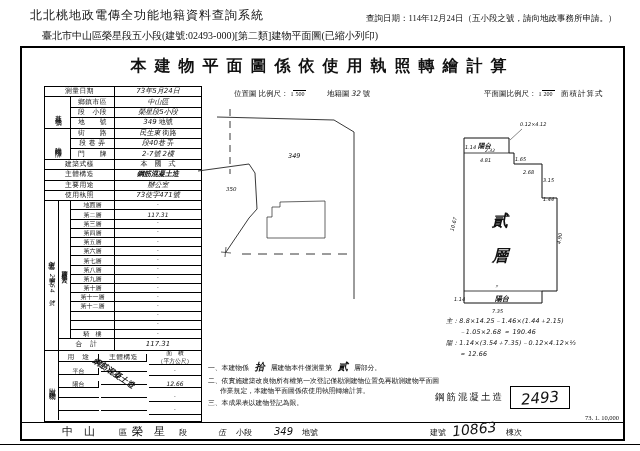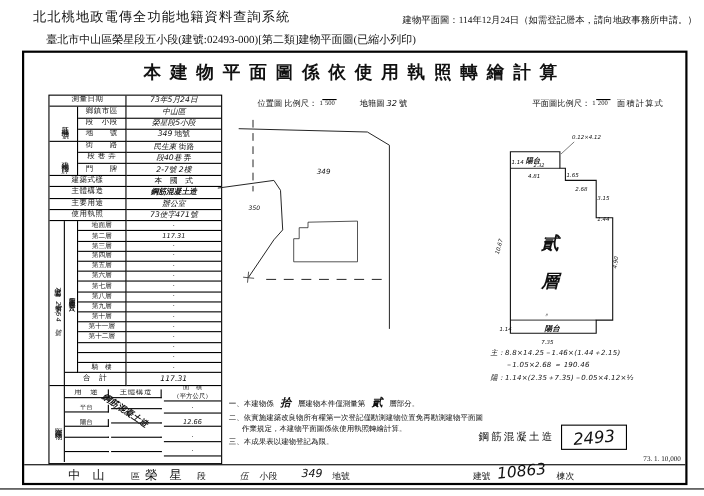--- a/index.html
+++ b/index.html
@@ -67,21 +67,21 @@
   .print-code{right:4px;top:366px;font-size:6.5px;}
   .fitem{top:379px;font-size:8px;}
   .fbig{top:376px;font-size:11px;}
   svg text{font-family:"Liberation Serif", serif;fill:#111;}
   svg .ht{font-family:"DejaVu Sans", sans-serif;font-style:italic;}
 </style>
 </head>
 <body>
 
 <div class="abs sys-title">北北桃地政電傳全功能地籍資料查詢系統</div>
-<div class="abs query-date">建物平面圖：114年12月24日（如需登記謄本，請向地政事務所申請。）</div>
+<div class="abs query-date">查詢日期：114年12月24日（五小段之號，請向地政事務所申請。）</div>
 <div class="abs subtitle">臺北市中山區榮星段五小段(建號:02493-000)[第二類]建物平面圖(已縮小列印)</div>
 
 <div class="abs doc-box">
 
   <div class="abs doc-title">本建物平面圖係依使用執照轉繪計算</div>
 
   <div class="abs scale-band loc-scale">
     <span>位置圖 比例尺：</span><span class="frac"><span class="num">1</span><span class="den">500</span></span>
   </div>
   <div class="abs scale-band cad-no">
@@ -243,21 +243,22 @@
     <text x="78" y="150" font-size="16" font-weight="bold" text-anchor="middle" class="ht">層</text>
     <text x="72" y="177" font-size="5" class="ht">〃</text>
     <text x="80" y="190" font-size="7" font-weight="bold" text-anchor="middle" class="ht">陽台</text>
     <text x="32" y="190" font-size="5" class="ht">1.14</text>
     <text x="70" y="202" font-size="5" class="ht">7.35</text>
   </svg>
 
   <div class="abs calc hw">
     <div>主：8.8×14.25－1.46×(1.44＋2.15)</div>
     <div>　　－1.05×2.68 ＝ 190.46</div>
-    <div>陽：1.14×(2.35＋7.35)－0.05×4.12×½</div>
+    <div>陽：1.14×(3.54＋7.35)－0.12×4.12×½</div>
+    <div>　　＝ 12.66</div>
   </div>
 
   <div class="abs sec-no">
     <span class="sl">鋼筋混凝土造</span>
     <span class="sbox">
         <span class="sval hw">2493</span>
       </span>
   </div>
 
   <div class="abs notes">

